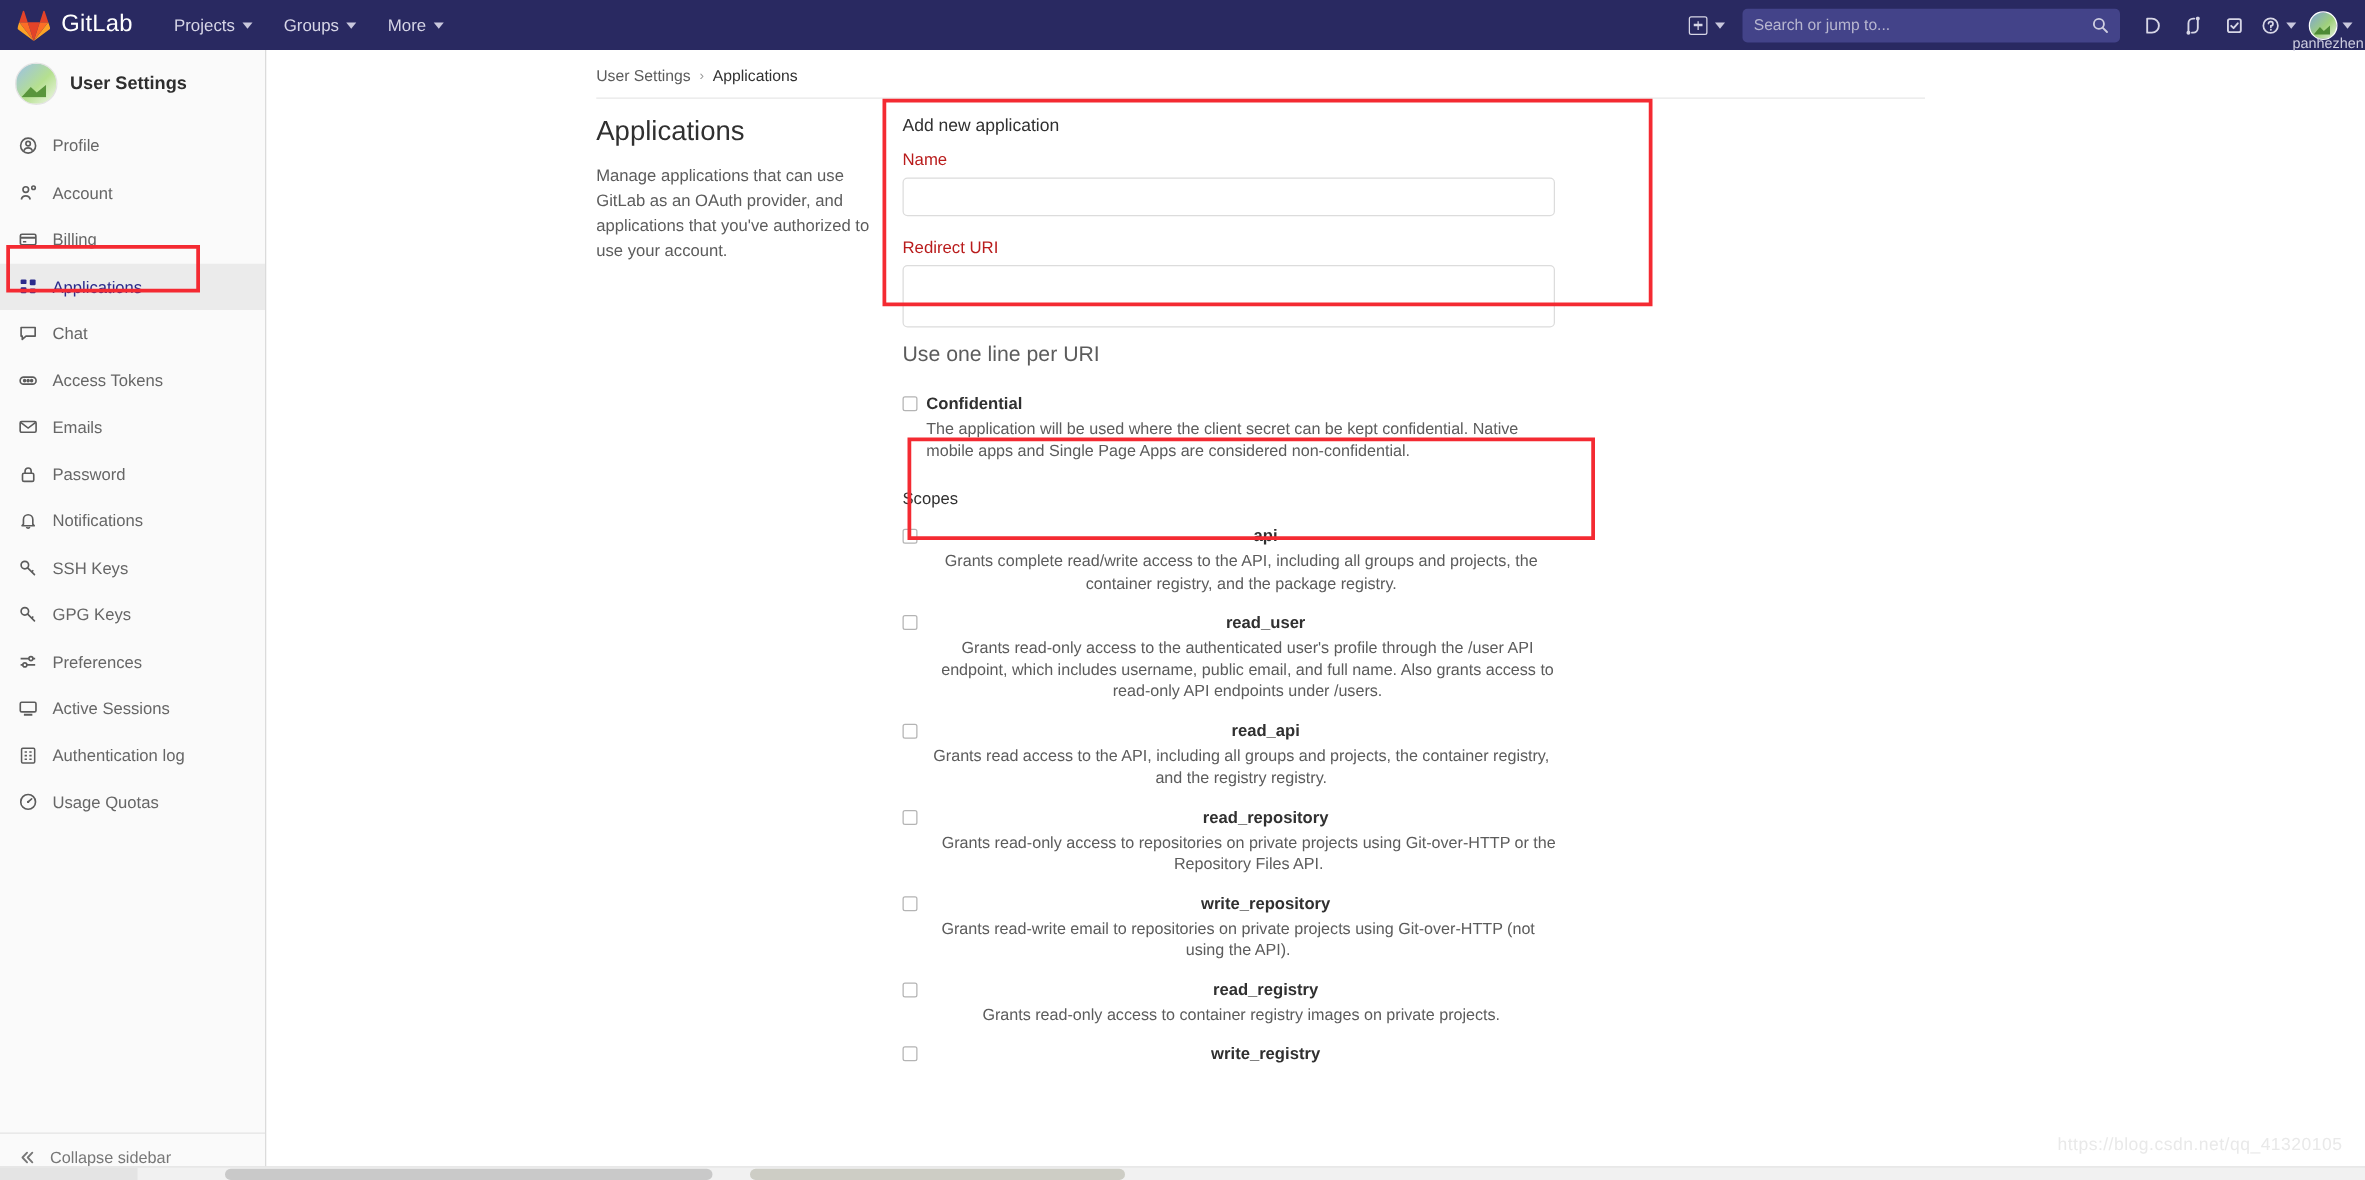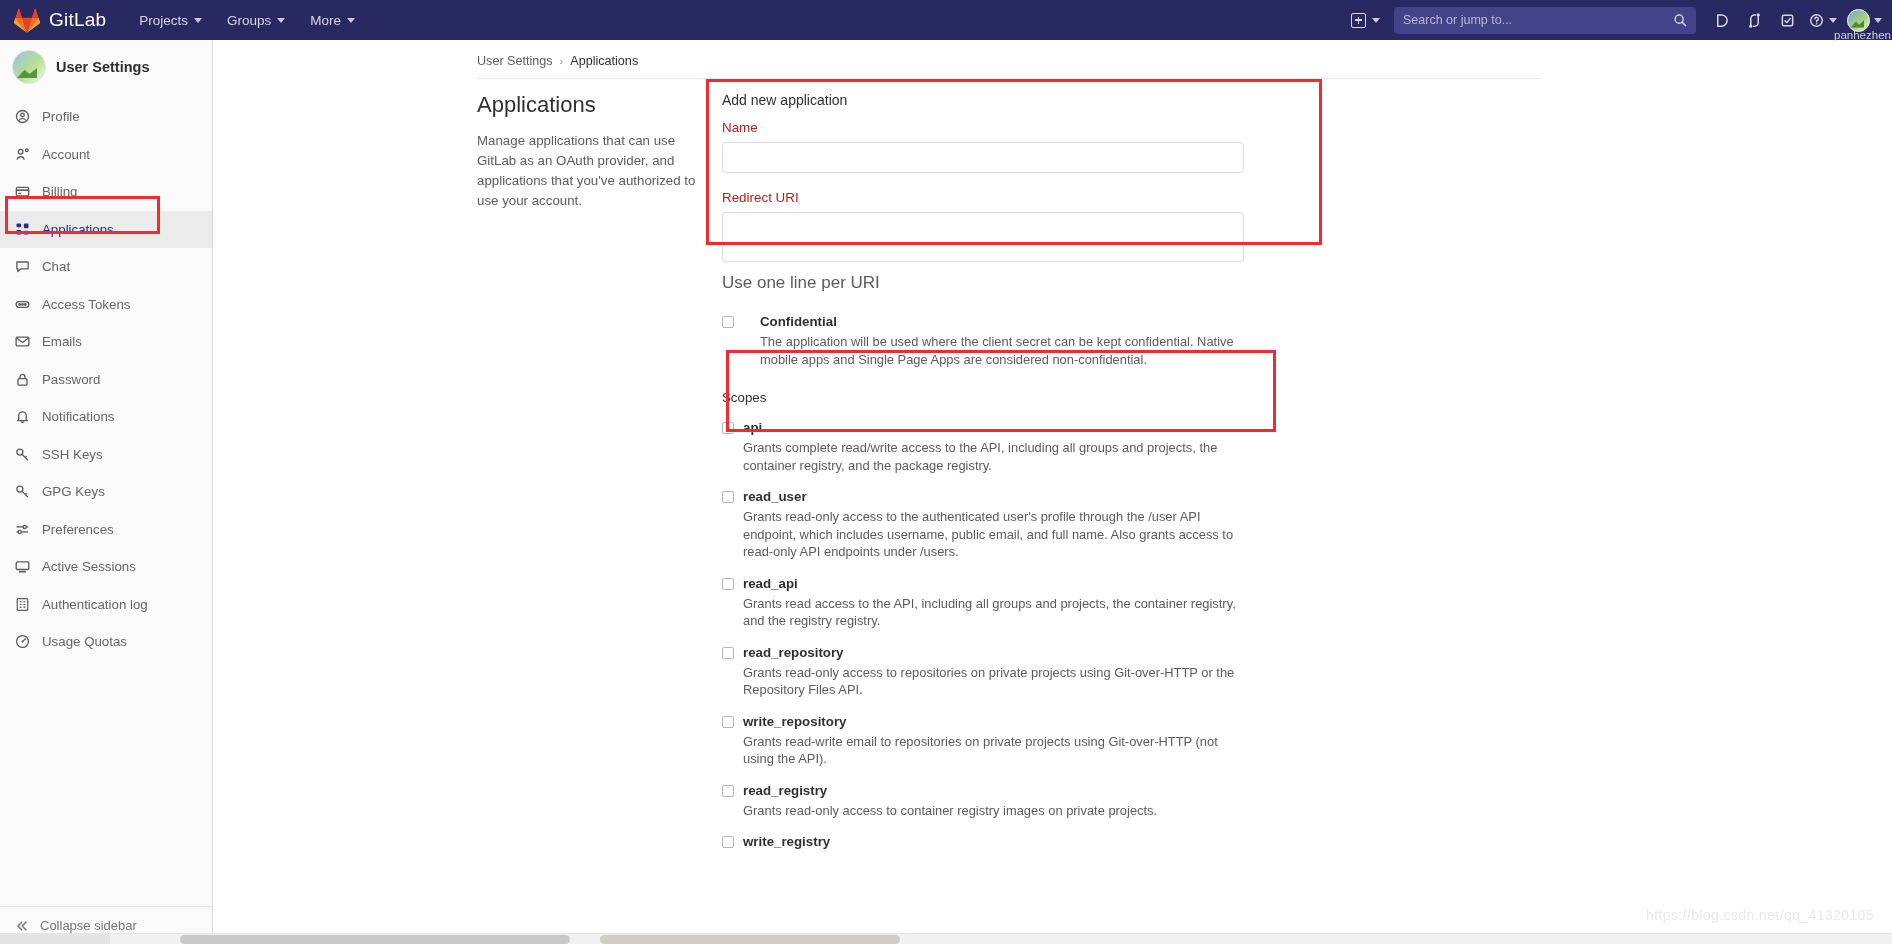--- a/index.html
+++ b/index.html
@@ -132,33 +132,33 @@
     padding: 0 10px; font-size: 13px; outline: none;
     font-family: "Liberation Sans", sans-serif; color: #303030; background: #fff;
   }
   .txt-area {
     width: 522px; height: 50px; border: 1px solid #dcdcdc; border-radius: 4px;
     padding: 6px 10px; font-size: 13px; outline: none; resize: none;
     font-family: "Liberation Sans", sans-serif; color: #303030; background: #fff;
   }
   .helper { font-size: 17px; color: #5c5c5c; margin-top: 7px; }
 
-  .cb-row { display: flex; gap: 26px; margin-top: 20px; }
+  .cb-row { display: flex; gap: 7px; margin-top: 20px; }
   .cbox {
     width: 12px; height: 12px; border: 1px solid #b4b4b4; border-radius: 2px;
     background: #fff; flex: none; margin-top: 3px; cursor: pointer;
   }
   .cb-body { flex: 1; }
   .cb-title { font-size: 13.3px; color: #303030; font-weight: bold; line-height: 17px; }
   .cb-desc {
     font-size: 12.9px; color: #5c5c5c; line-height: 17.5px; margin-top: 3px;
     max-width: 500px;
   }
   .scopes-label { font-size: 13.3px; color: #303030; margin-top: 22px; }
-  .scope-row { display: flex; gap: 9px; margin-top: 14px; }
+  .scope-row { display: flex; gap: 9px; margin-top: 14px; text-align: center; }
   .scope-row:first-of-type { margin-top: 10px; }
 
   
   .annot {
     position: absolute; border: 3px solid #f42a32; pointer-events: none; z-index: 30;
   }
   #annot-app-form  { left: 706px; top: 79px;  width: 616px; height: 166px; }
   #annot-scopes    { left: 726px; top: 350px; width: 550px; height: 82px; }
   #annot-sidebar   { left: 5px;   top: 196px; width: 155px; height: 38px; }
 

